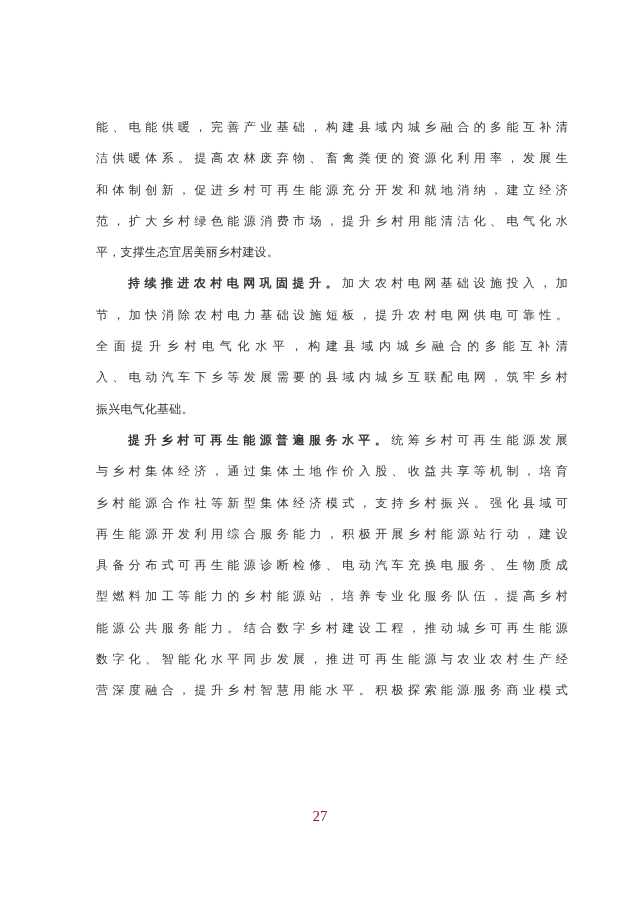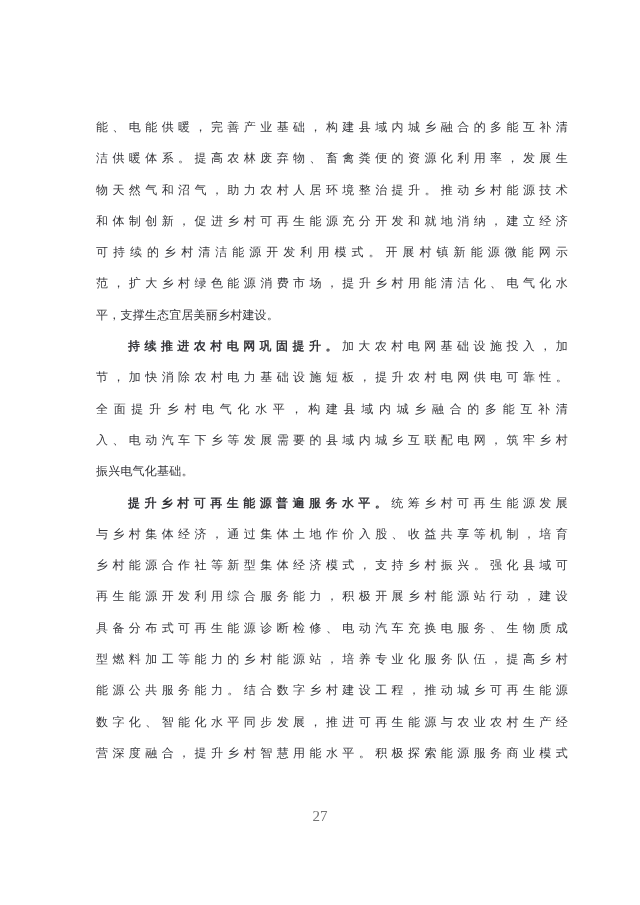--- a/index.html
+++ b/index.html
@@ -47,36 +47,34 @@
     font-weight: bold;
   }
   .page-number {
     position: absolute;
     left: 0;
     top: 806px;
     width: 640px;
     text-align: center;
     font-size: 15px;
     line-height: 20px;
-    color: #737373;
+    color: #7f1d1d;
   }
 </style>
 </head>
 <body>
 
 <div class="doc-page">
 
   <div class="text-block">
 
     <div class="para">
       <span class="line">能、电能供暖，完善产业基础，构建县域内城乡融合的多能互补清</span>
       <span class="line">洁供暖体系。提高农林废弃物、畜禽粪便的资源化利用率，发展生</span>
-      <span class="line">物天然气和沼气，助力农村人居环境整治提升。推动乡村能源技术</span>
       <span class="line">和体制创新，促进乡村可再生能源充分开发和就地消纳，建立经济</span>
-      <span class="line">可持续的乡村清洁能源开发利用模式。开展村镇新能源微能网示</span>
       <span class="line">范，扩大乡村绿色能源消费市场，提升乡村用能清洁化、电气化水</span>
       <span class="line line--end">平，支撑生态宜居美丽乡村建设。</span>
     </div>
 
     <div class="para">
       <span class="line line--indent">
         <span class="lead-bold">持续推进农村电网巩固提升。</span><span>加大农村电网基础设施投入，加</span>
       </span>
       <span class="line">节，加快消除农村电力基础设施短板，提升农村电网供电可靠性。</span>
       <span class="line">全面提升乡村电气化水平，构建县域内城乡融合的多能互补清</span>

